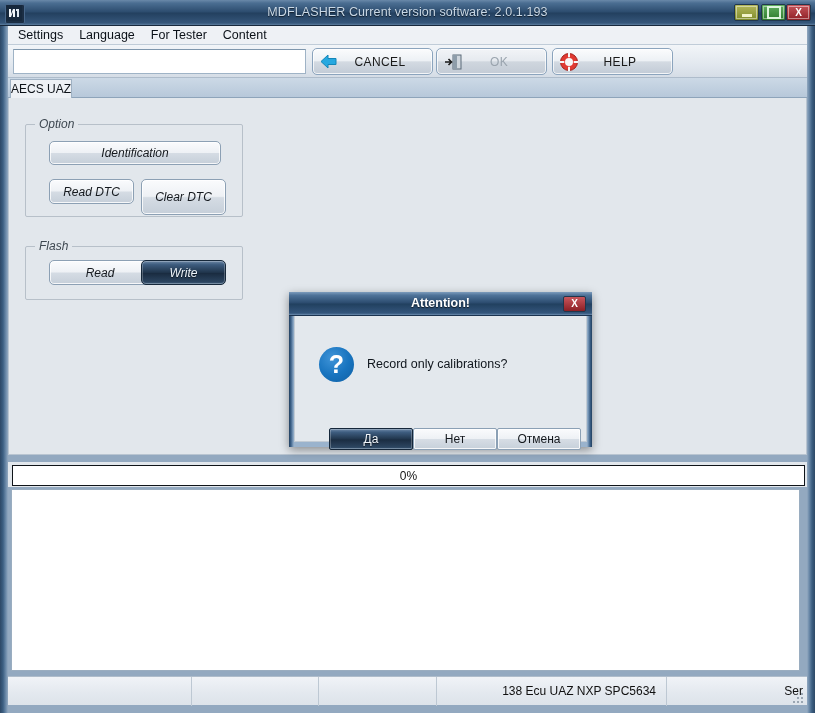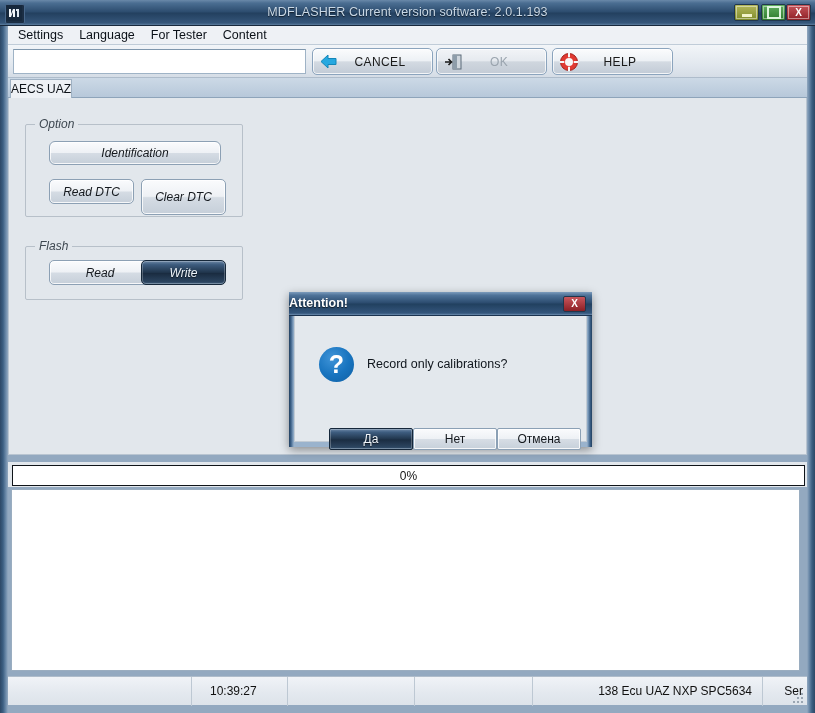--- a/index.html
+++ b/index.html
@@ -247,21 +247,21 @@
     cursor: default;
   }
   .form-btn.focused {
     background: linear-gradient(to bottom,
         #6d88a6 0%, #3d5c7e 16%, #20354c 50%, #1a2c41 54%, #2c4560 92%, #51708e 100%);
     color: #eef4fa;
     border: 1px solid #16283a;
     box-shadow: inset 0 0 0 1px rgba(255,255,255,0.25);
     text-shadow: 0 1px 1px rgba(0,0,0,0.55);
   }
-  #btn-identification { left: 23px; top: 16px; width: 172px; height: 24px; border-radius: 6px; }
+  #btn-identification { left: 23px; top: 16px; width: 172px; height: 24px; }
   #btn-read-dtc  { left: 23px; top: 54px;  width: 85px; height: 25px; }
   #btn-clear-dtc { left: 115px; top: 54px; width: 85px; height: 36px; }
   #btn-read      { left: 23px; top: 13px;  width: 102px; height: 25px; }
   #btn-write     { left: 115px; top: 13px; width: 85px; height: 25px; }
 
   
   #progress-wrap {
     position: absolute;
     left: 8px; top: 462px;
     width: 799px;
@@ -370,20 +370,21 @@
         #7d9cbc 0%, #4f7399 14%, #2b4b6e 48%, #21405f 52%, #34567c 92%, #6e8fb1 100%);
     box-sizing: border-box;
     border-bottom: 1px solid #1b3css;
     border-bottom: 1px solid #1b3350;
   }
   #dialog-title {
     position: absolute;
     left: 0; top: 0;
     width: 303px;
     line-height: 23px;
+    text-align: center;
     color: #ffffff;
     font-size: 12.5px;
     font-weight: bold;
     text-shadow: 0 1px 1px rgba(0,0,0,0.65);
   }
   #dialog-close {
     position: absolute;
     right: 6px; top: 4px;
     width: 23px; height: 16px;
     background: linear-gradient(to bottom,#c8565c,#8c1f25);
@@ -558,21 +559,20 @@
     <div id="progress-bar">
       <div id="progress-fill" style="width: 0%;"></div>
       <span id="progress-label">0%</span>
     </div>
   </div>
 
   <div id="log-area"></div>
 
   <div id="status-bar">
     <div id="sb-0" class="sb-cell"></div>
-    <div id="sb-1" class="sb-cell">10:39:27</div>
     <div id="sb-2" class="sb-cell"></div>
     <div id="sb-3" class="sb-cell"></div>
     <div id="sb-4" class="sb-cell">138 Ecu UAZ NXP SPC5634</div>
     <div id="sb-5" class="sb-cell last">Ser</div>
     <div id="resize-grip">
       <i style="left:8px;top:2px"></i>
         <i style="left:4px;top:6px"></i>
         <i style="left:8px;top:6px"></i>
       <i style="left:0px;top:10px"></i>
         <i style="left:4px;top:10px"></i>

